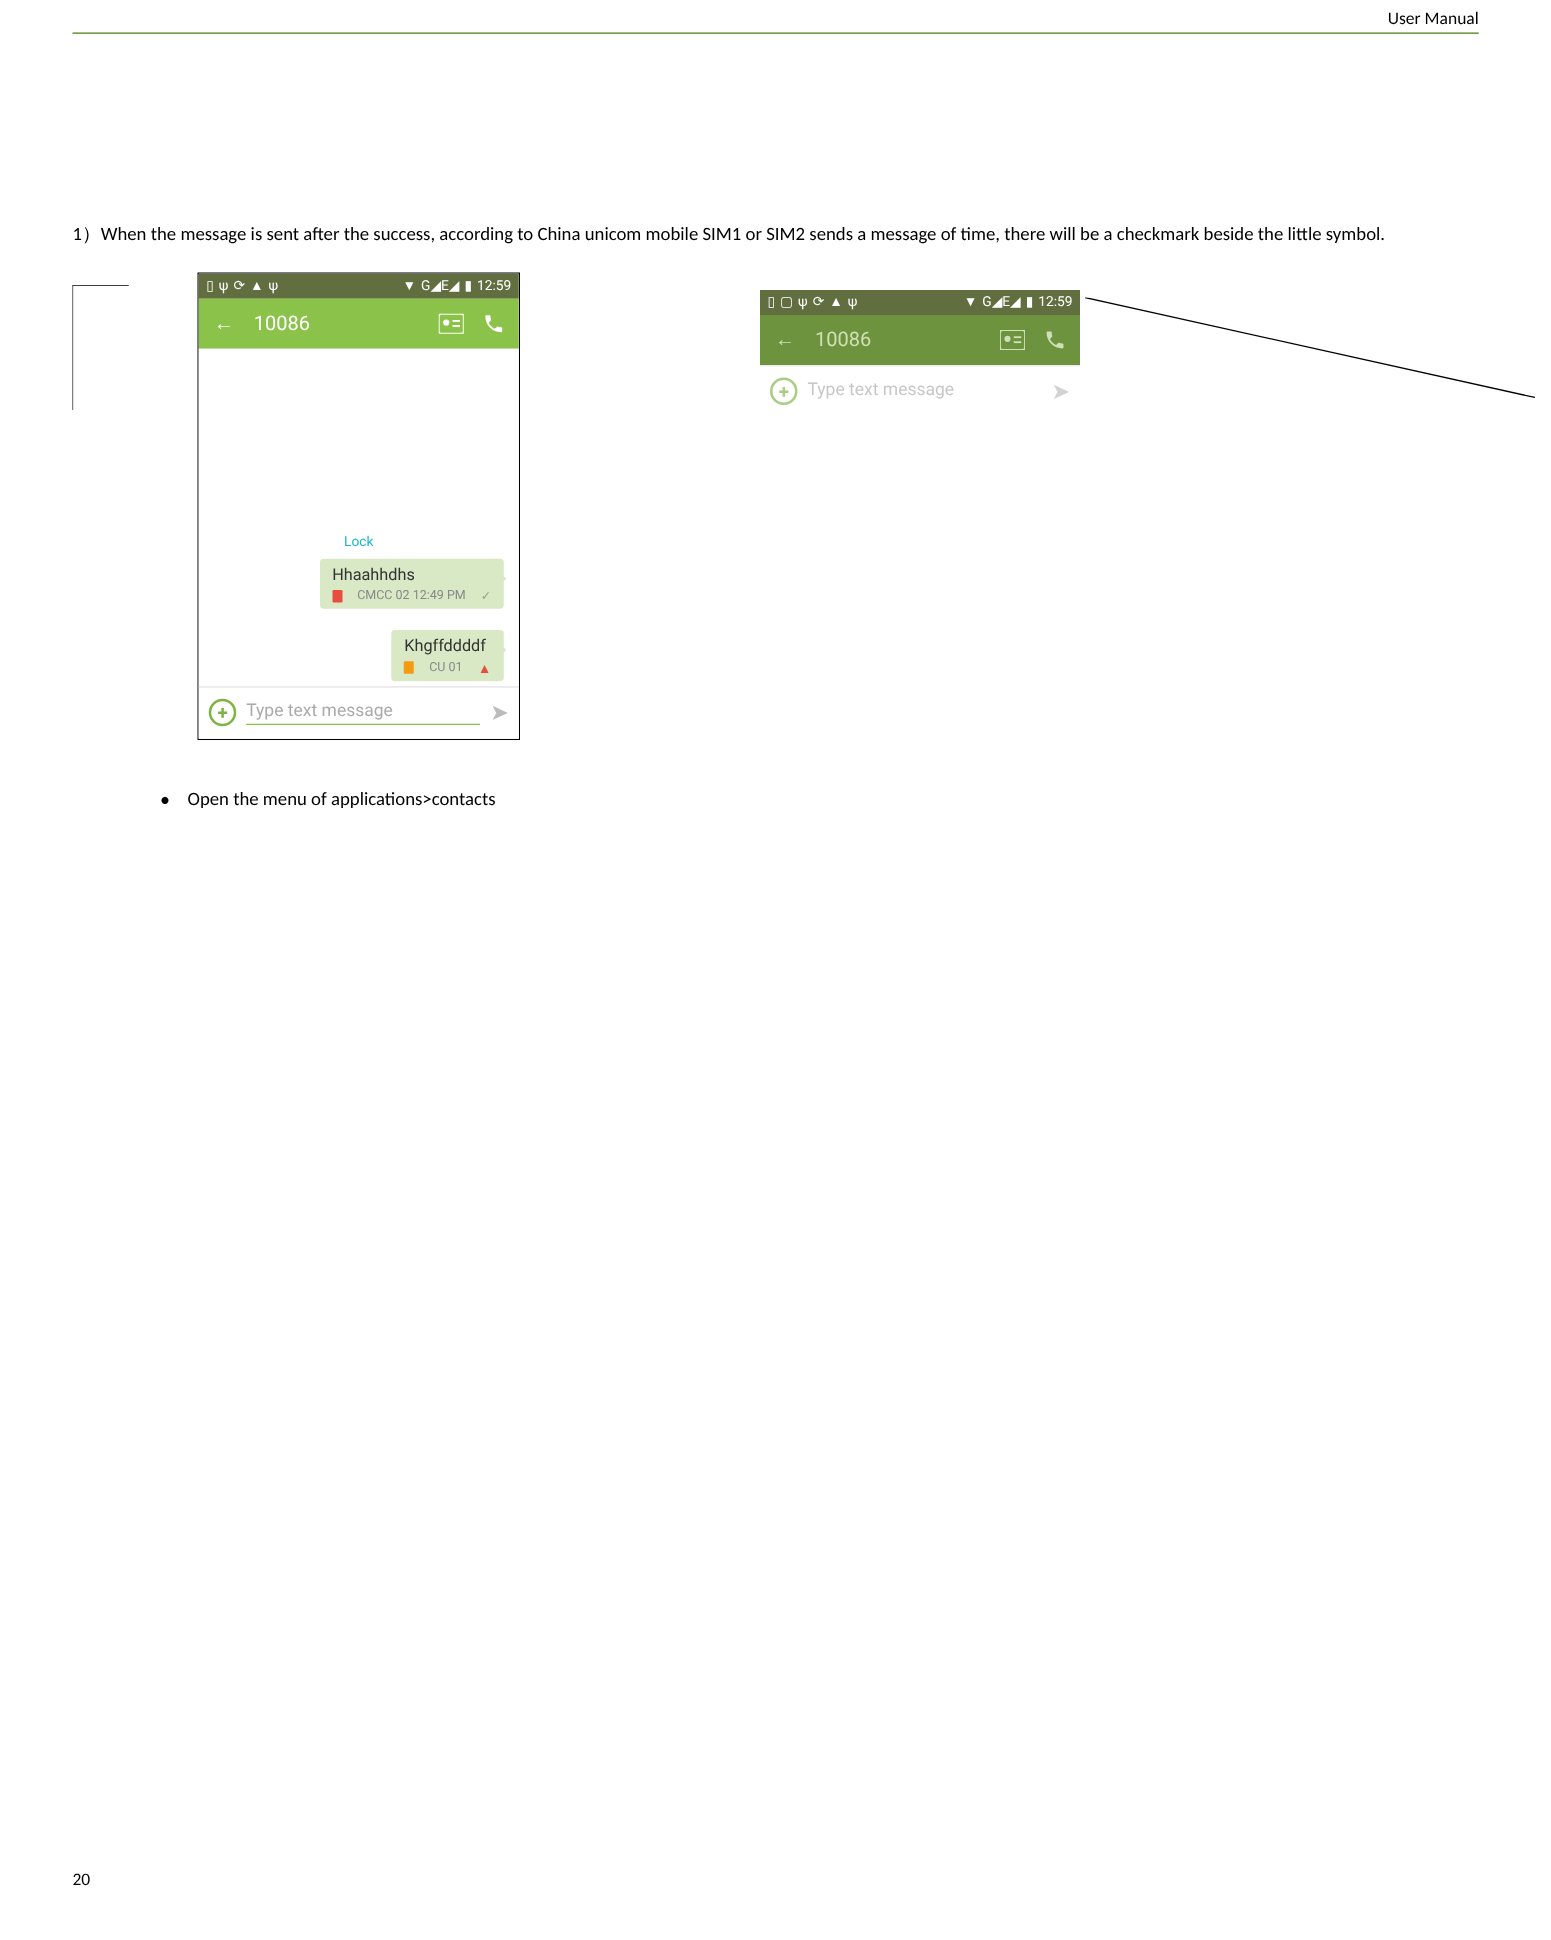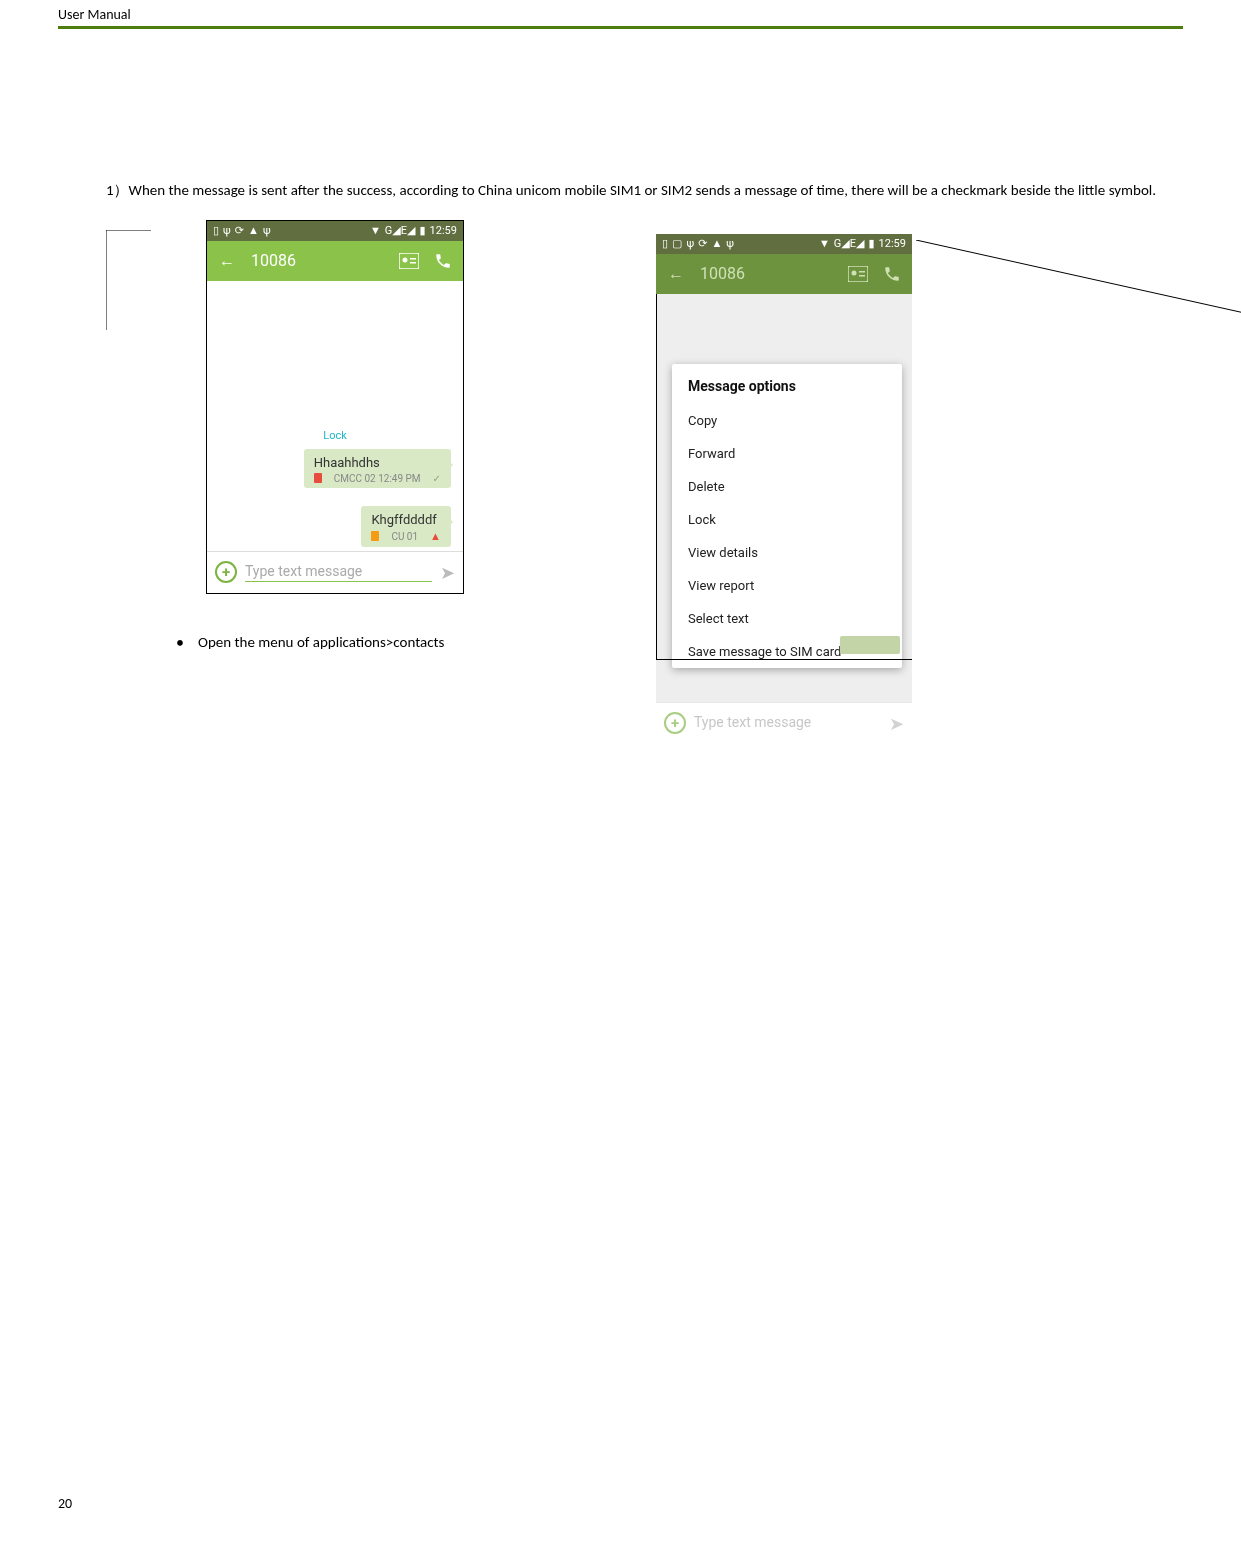--- a/index.html
+++ b/index.html
@@ -6,29 +6,28 @@
     body {
       font-family: Calibri, Arial, sans-serif;
       font-size: 15px;
       color: #000;
       background: #fff;
       width: 1241px;
       height: 1552px;
       position: relative;
     }
     .page-header {
-      text-align: left;
-      border-bottom: 3px solid #4d7c0f;
+      text-align: right;
+      border-bottom: 1px solid #4d7c0f;
       padding: 6px 0 3px;
       font-size: 14px;
       margin: 0 58px;
     }
     .content {
       padding: 150px 58px 0;
-      margin-left: 48px;
     }
     .para {
       margin-bottom: 18px;
       line-height: 1.5;
     }
     .screenshots-row {
       position: relative;
       height: 410px;
       margin-top: 8px;
     }
@@ -235,35 +234,20 @@
                 <rect x="11" y="5" width="6" height="1.5" fill="#cfe0b5"></rect>
                 <rect x="11" y="9" width="6" height="1.5" fill="#cfe0b5"></rect>
               </svg>
           </span>
           <span class="appbar-icon">
             <svg width="18" height="18" viewBox="0 0 24 24">
                 <path fill="#cfe0b5" d="M6.6 10.8c1.4 2.8 3.8 5.1 6.6 6.6l2.2-2.2c.3-.3.7-.4 1-.2 1.1.4 2.4.6 3.6.6.6 0 1 .4 1 1V20c0 .6-.4 1-1 1C10.6 21 3 13.4 3 4c0-.6.4-1 1-1h3.5c.6 0 1 .4 1 1 0 1.2.2 2.5.6 3.6.1.4 0 .8-.3 1l-2.2 2.2z"></path>
               </svg>
           </span>
         </div>
-        <div class="phone2-body">
-          <div class="options-card">
-            <div class="options-title">Message options</div>
-            <div class="options-item">Copy</div>
-            <div class="options-item">Forward</div>
-            <div class="options-item">Delete</div>
-            <div class="options-item">Lock</div>
-            <div class="options-item">View details</div>
-            <div class="options-item">View report</div>
-            <div class="options-item">Select text</div>
-            <div class="options-item">Save message to SIM card</div>
-          </div>
-          <div class="dim-bubble"></div>
-          <div class="phone2-overlay-box"></div>
-        </div>
         <div class="inputbar" style="opacity:.65">
           <span class="add-btn">+</span>
           <span class="textfield" style="border:none">Type text message</span>
           <span class="send-arrow">➤</span>
         </div>
       </div>
     </div>
   </div>
 
 

